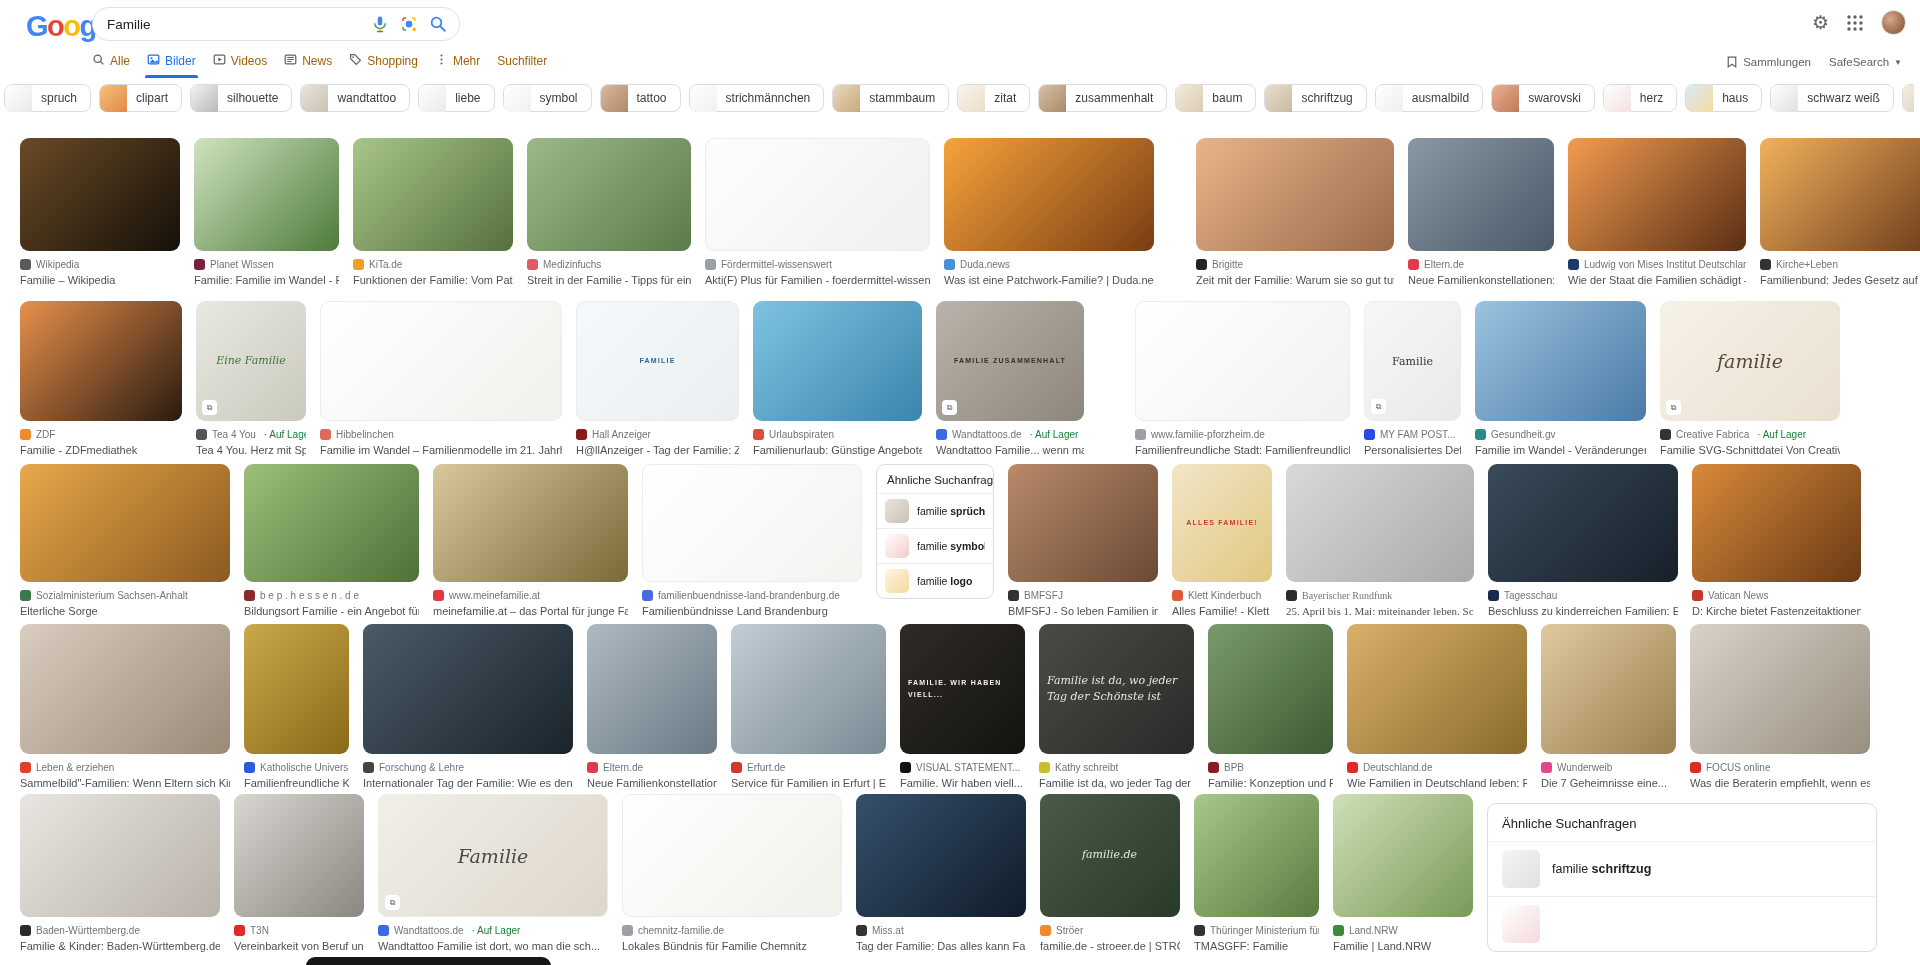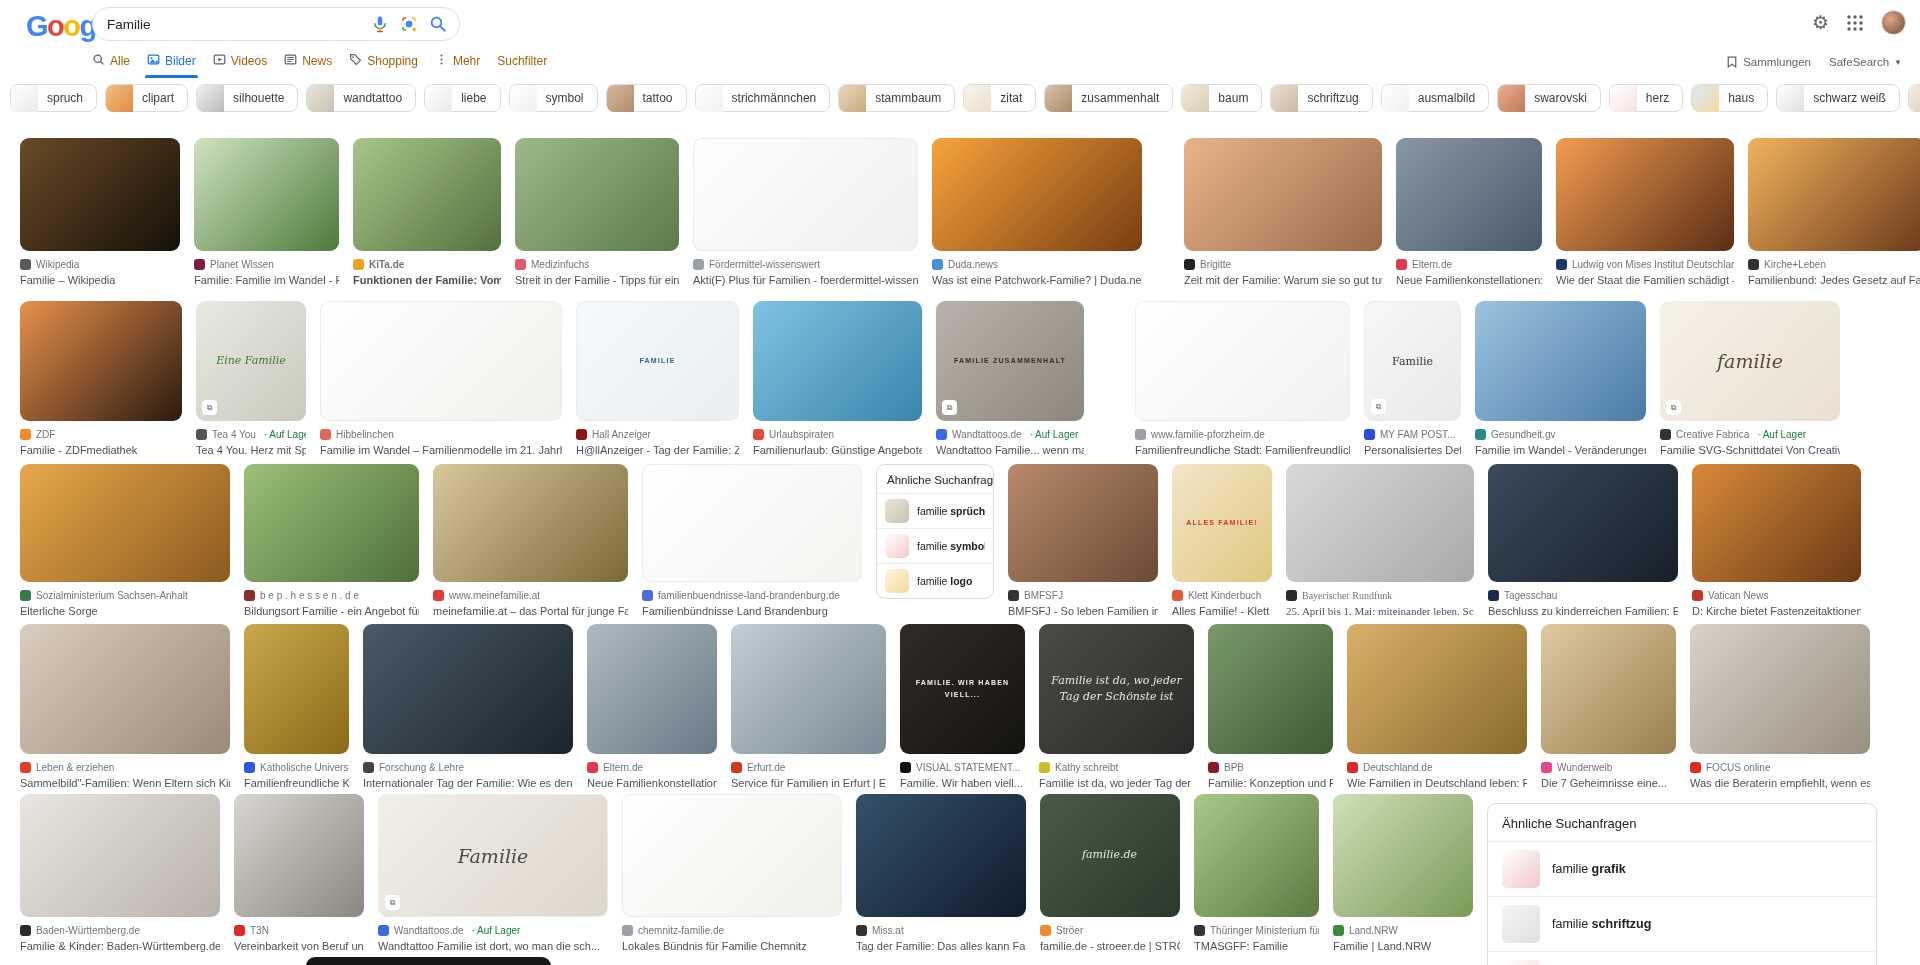--- a/index.html
+++ b/index.html
@@ -25,38 +25,38 @@
   .tab { display:flex; align-items:center; gap:5px; font-size:12px; color:#a16207; cursor:pointer; position:relative; white-space:nowrap; }
   .tab.active { color:#1a73e8; }
   .tab.active::after { content:''; position:absolute; left:-2px; right:-2px; bottom:-9px; height:3px; background:#1a73e8; border-radius:2px 2px 0 0; }
   .tab .tico { width:13px; height:13px; display:inline-block; }
   .tab.filter { margin-left:auto; }
   .meta-right { position:absolute; top:56px; right:18px; display:flex; align-items:center; gap:18px;
     font-size:11.5px; color:#5f6368; }
   .meta-item { display:flex; align-items:center; gap:5px; cursor:pointer; }
 
   
-  .chips { position:absolute; left:10px; top:84px; width:1910px; height:30px;
+  .chips { position:absolute; left:4px; top:84px; width:1910px; height:30px;
     display:flex; gap:8px; overflow:hidden; }
   .chip { flex:0 0 auto; height:28px; border:1px solid #dadce0; border-radius:8px; background:#fff;
     display:flex; align-items:center; padding-right:13px; cursor:pointer; }
   .chip-thumb { width:27px; height:27px; border-radius:7px 0 0 7px; margin-right:9px; }
   .chip-label { font-size:12px; color:#3c4043; white-space:nowrap; }
 
   
   .grid { position:absolute; left:20px; top:138px; width:1900px; }
   .row { display:flex; gap:14px; align-items:flex-start; }
   .tile { flex:0 0 auto; cursor:pointer; }
   .timg { border-radius:9px; position:relative; overflow:hidden; }
   .timg.wb { border:1px solid #ececec; }
   .badge { position:absolute; left:6px; bottom:6px; width:15px; height:15px; background:#fff;
     border-radius:4px; display:flex; align-items:center; justify-content:center;
     font-size:8px; color:#5f6368; }
   .ovl { position:absolute; inset:0; display:flex; align-items:center; justify-content:center;
-    text-align:center; padding:8px; pointer-events:none; }
+    text-align:left; padding:8px; pointer-events:none; }
   .ov-script  { font-family:"DejaVu Serif", serif; font-style:italic; font-size:19px; }
   .ov-script-sm { font-family:"DejaVu Serif", serif; font-style:italic; font-size:11px; line-height:1.5; }
   .ov-caps { text-transform:uppercase; font-size:7px; letter-spacing:1.2px; line-height:1.7; font-weight:bold; }
   .ov-serif { font-family:"DejaVu Serif", serif; font-size:11px; }
   .cap { margin-top:8px; }
   .srcline { display:flex; align-items:center; gap:5px; overflow:hidden; white-space:nowrap; }
   .fav { width:11px; height:11px; border-radius:3px; flex:0 0 auto; }
   .srct { font-size:10px; color:#70757a; }
   .stock { font-size:10px; color:#188038; }
   .titl { margin-top:4px; font-size:11px; color:#4d5156; white-space:nowrap; overflow:hidden; }
@@ -281,21 +281,21 @@
         <div class="tile" style="width: 145px;">
           <div class="timg" style="height: 113px; background: linear-gradient(135deg, rgb(207, 227, 192), rgb(78, 122, 58));"></div>
           <div class="cap">
             <div class="srcline">
               <span class="fav" style="background: rgb(122, 31, 61);"></span>
               <span class="srct">Planet Wissen</span>
             </div>
             <div class="titl">Familie: Familie im Wandel - Familie ...</div>
           </div>
         </div>
-        <div class="tile" style="width: 148px; font-weight: bold;">
+        <div class="tile" style="width: 160px;">
           <div class="timg" style="height: 113px; background: linear-gradient(135deg, rgb(168, 198, 134), rgb(85, 112, 63));"></div>
           <div class="cap">
             <div class="srcline">
               <span class="fav" style="background: rgb(240, 160, 32);"></span>
               <span class="srct">KiTa.de</span>
             </div>
             <div class="titl">Funktionen der Familie: Vom Patriarcha...</div>
           </div>
         </div>
         <div class="tile" style="width: 164px;">
@@ -797,24 +797,20 @@
             <div class="srcline">
               <span class="fav" style="background: rgb(58, 138, 58);"></span>
               <span class="srct">Land.NRW</span>
             </div>
             <div class="titl">Familie | Land.NRW</div>
           </div>
         </div>
         <div class="rel wide" style="width: 390px; margin-top: 9px;">
           <div class="rel-title">Ähnliche Suchanfragen</div>
           <div class="rel-item">
-            <div class="rel-thumb" style="background: linear-gradient(135deg, rgb(255, 255, 255), rgb(240, 201, 201));"></div>
-            <span class="rel-label"><span>familie </span><b>grafik</b></span>
-          </div>
-          <div class="rel-item">
             <div class="rel-thumb" style="background: linear-gradient(135deg, rgb(245, 245, 245), rgb(224, 224, 224));"></div>
             <span class="rel-label"><span>familie </span><b>schriftzug</b></span>
           </div>
           <div class="rel-item">
             <div class="rel-thumb" style="background: linear-gradient(135deg, rgb(255, 255, 255), rgb(245, 218, 218));"></div>
           </div>
         </div>
       </div>
     </div>
 

